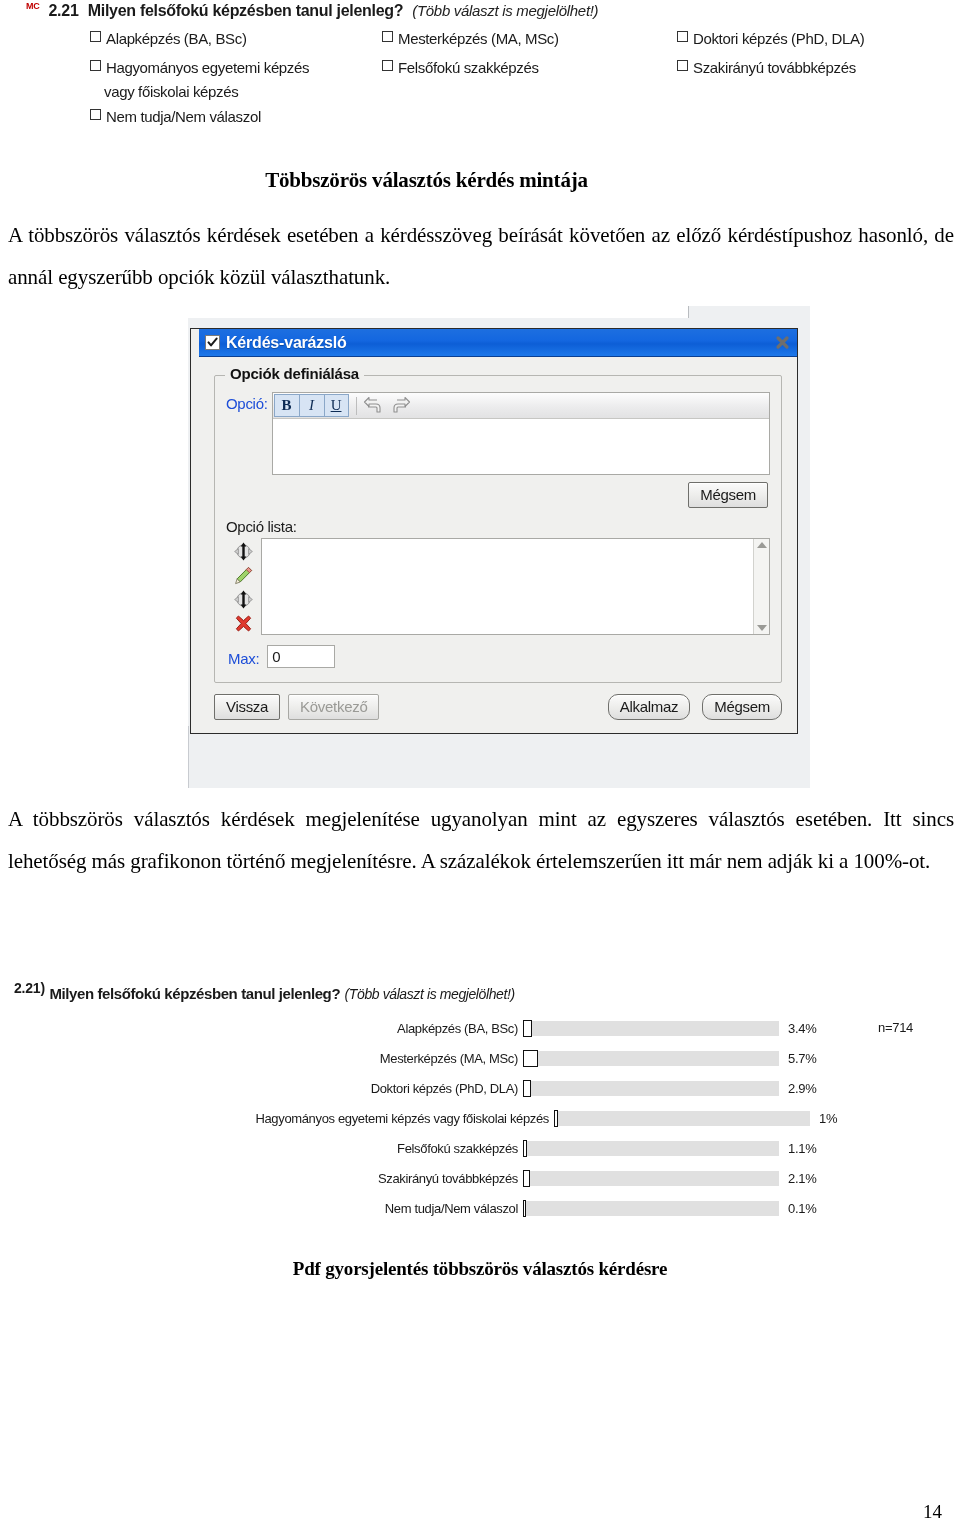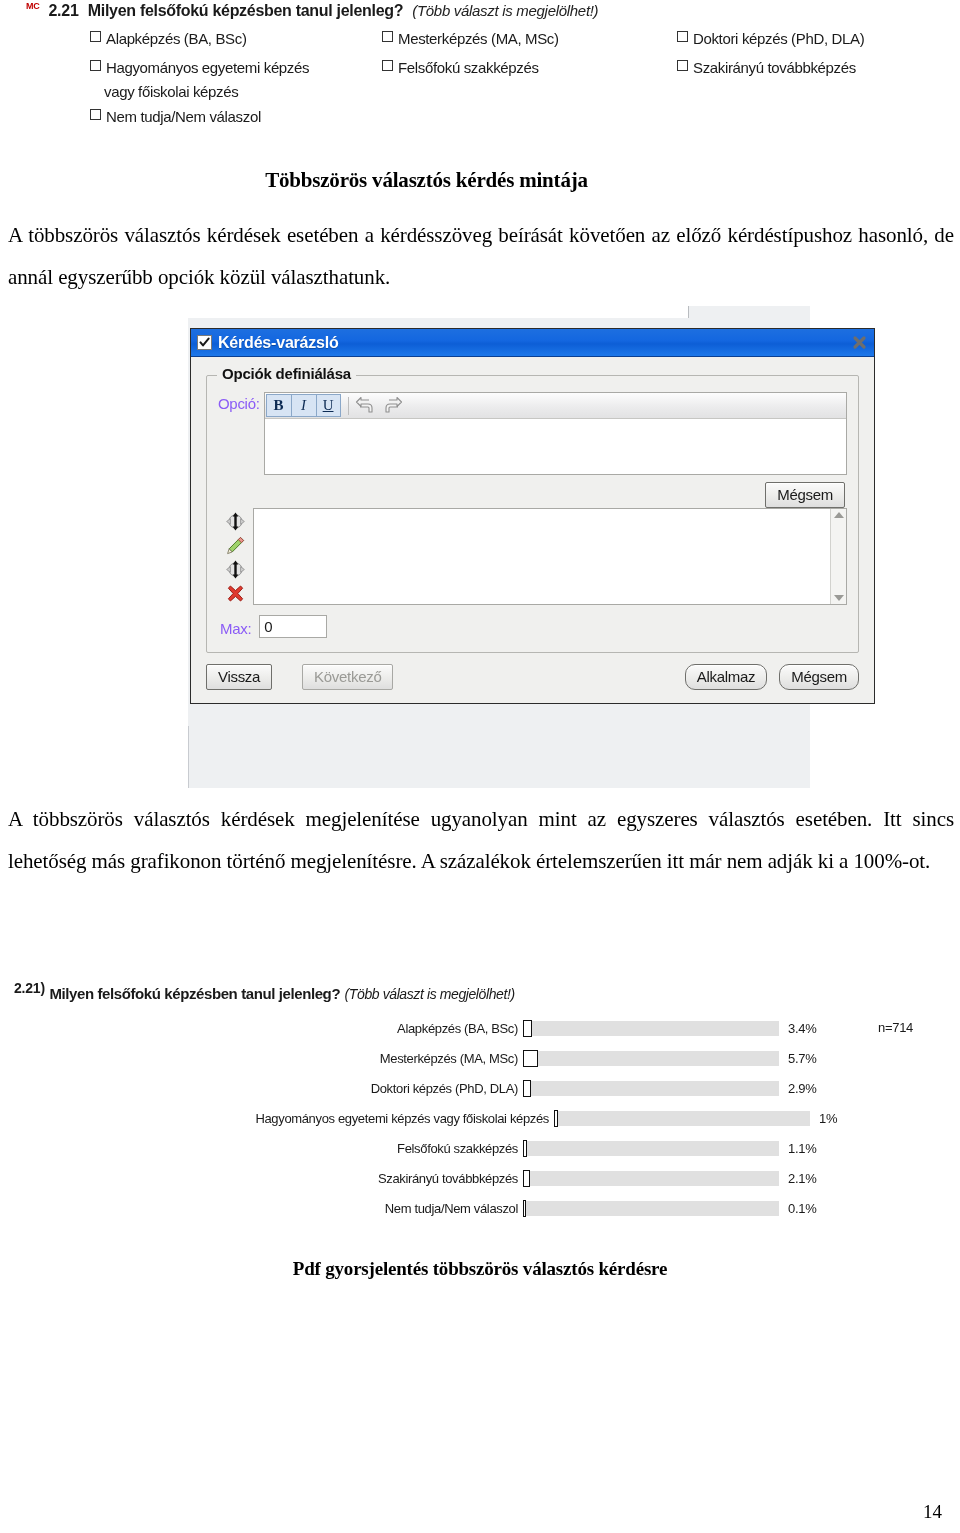--- a/index.html
+++ b/index.html
@@ -122,24 +122,25 @@
   .shot-backdrop-line {
     position: absolute;
     left: 0px; top: 420px;
     width: 1px; height: 62px;
     background: #c8cbd0;
   }
 
   .dlg {
     position: absolute;
     left: 2px; top: 22px;
-    width: 685px;
+    width: 608px;
     background: #f0f0ee;
     border: 1px solid #2b2b2b;
     box-sizing: border-box;
+    padding-left: 8px;
   }
   .dlg-title {
     height: 27px;
     background: linear-gradient(180deg,#1d6fe0 0%,#1467e0 42%,#0d5ed6 55%,#1d78ea 100%);
     border-bottom: 1px solid #0a3f92;
     display: flex;
     align-items: center;
     padding: 0 4px 0 6px;
     position: relative;
   }
@@ -192,21 +193,21 @@
     font-size: 15px;
     font-weight: bold;
     color: #111;
     letter-spacing: -0.2px;
   }
 
   .row-opcio { display: flex; align-items: flex-start; }
   .lbl {
     font-family: "Liberation Sans", sans-serif;
     font-size: 15px;
-    color: #8b5cf6;
+    color: #1d4ed8;
     letter-spacing: -0.3px;
     padding-top: 3px;
     white-space: nowrap;
   }
   .editor {
     flex: 1 1 auto;
     margin-left: 4px;
     border: 1px solid #a9a9a5;
     background: #fff;
     box-sizing: border-box;
@@ -320,21 +321,20 @@
     display: flex;
     align-items: center;
     padding-left: 4px;
     box-sizing: border-box;
   }
 
   .footer {
     display: flex;
     align-items: center;
     margin: 11px 2px 2px 2px;
-    gap: 22px;
   }
   .footer .spacer { flex: 1 1 auto; }
   .footer .btn { margin-right: 8px; }
   .footer .btn:last-child { margin-right: 0; }
   .footer .grp-right .btn { margin-left: 8px; margin-right: 0; border-radius: 10px; }
 
   
   .chart {
     position: absolute;
     left: 0; top: 975px;
@@ -509,20 +509,21 @@
               </span>
             </div>
             <div class="editor-area"></div>
           </div>
         </div>
 
         <div class="addrow">
           <span class="btn">Mégsem</span>
         </div>
 
+        <div class="listlabel">Opció lista:</div>
 
         <div class="list-row">
           <div class="icon-col">
             <span>
               <svg width="21" height="21" viewBox="0 0 21 21">
                 <circle cx="10.5" cy="10.5" r="6.6" fill="#e3e3e3" stroke="#9a9a9a" stroke-width="1"></circle>
                 <path d="M10.5 1.6 L13.4 5.5 L7.6 5.5 Z" fill="#111"></path>
                 <path d="M10.5 19.4 L13.4 15.5 L7.6 15.5 Z" fill="#111"></path>
                 <rect x="9.3" y="4.6" width="2.4" height="11.8" fill="#111"></rect>
                 <path d="M1.6 10.5 L5.4 7.7 L5.4 13.3 Z" fill="#cfcfcf" stroke="#8f8f8f" stroke-width=".8"></path>

